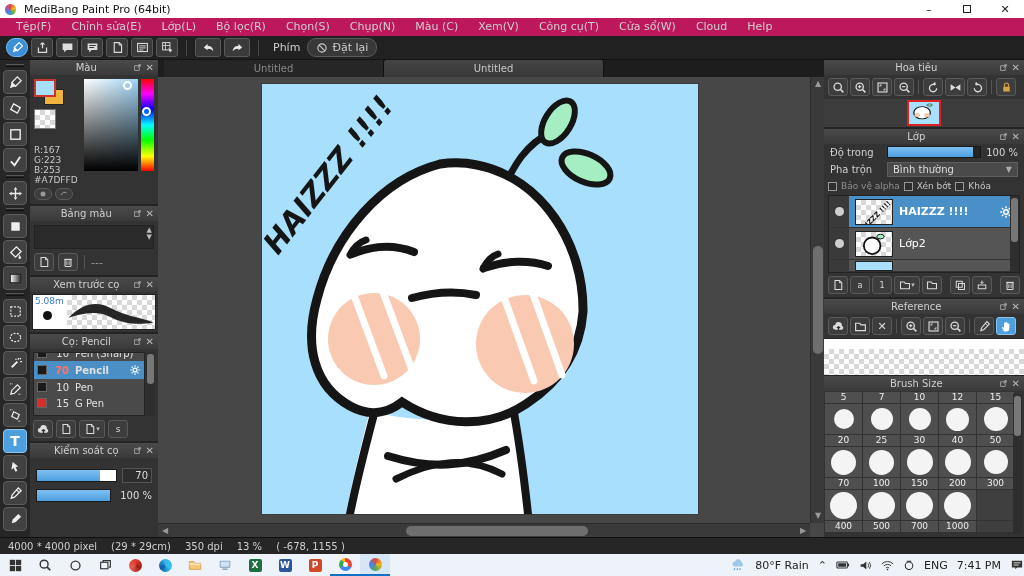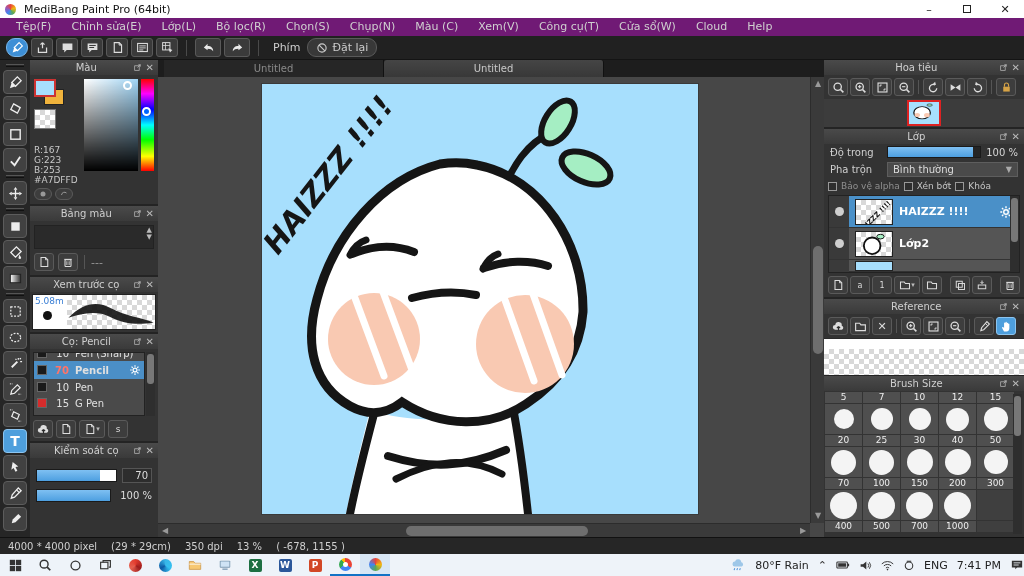--- a/index.html
+++ b/index.html
@@ -11,21 +11,21 @@
   #titlebar { position:absolute; left:0; top:0; width:1024px; height:18px; background:#fff; color:#000;
     display:flex; align-items:center; padding-left:5px; }
   #app-logo { width:11px; height:11px; border-radius:50%;
     background:conic-gradient(#e8453c,#f2b50f,#57a85a,#4285f4,#9b59b6,#e8453c); margin-right:8px; }
   #title-text { font-size:11px; color:#111; }
   #win-controls { margin-left:auto; display:flex; height:100%; }
   .winbtn { width:38px; height:18px; display:flex; align-items:center; justify-content:center; color:#222; font-size:11px; }
   .winbtn .sq { width:8px; height:8px; border:1px solid #222; }
 
   
-  #menubar { position:absolute; left:0; top:18px; width:1024px; height:18px; background:#701a75;
+  #menubar { position:absolute; left:0; top:18px; width:1024px; height:18px; background:#be185d;
     display:flex; align-items:center; gap:0; padding-left:6px;text-align:right; }
   .menu-item { padding:0 10px; color:#d0d0d0; font-size:11px; line-height:18px; }
 
   
   #toolbar { position:absolute; left:0; top:36px; width:1024px; height:24px; background:#212121;
     display:flex; align-items:center; gap:3px; padding-left:6px; border-bottom:1px solid #141414; }
   .tbtn { width:22px; height:19px; background:#3a3a3a; border:1px solid #595959; border-radius:3px;
     display:flex; align-items:center; justify-content:center; }
   .tbtn.round-active { width:22px; border-radius:9px; background:#3d8fd6; border-color:#77b5e8; }
   .tsep { width:1px; height:16px; background:#4a4a4a; margin:0 5px; }
@@ -123,21 +123,21 @@
     display:flex; align-items:center; padding:0 5px; }
   #blend-select .arr { margin-left:auto; font-size:8px; color:#aaa; }
   #chk-row { display:flex; align-items:center; gap:4px; padding:2px 4px; font-size:9px; color:#c5c5c5; }
   .chk { width:9px; height:9px; border:1px solid #999; background:#2e2e2e; }
   #layer-list { margin:2px 4px 0 4px; height:78px; background:#2e2e2e; border:1px solid #222; position:relative; overflow:hidden; }
   .layer-row { display:flex; align-items:center; height:32px; background:#555; border-bottom:1px solid #333; }
   .layer-row.sel { background:#4a90c8; }
   .eye-cell { width:20px; height:100%; background:#3a3a3a; display:flex; align-items:center; justify-content:center; }
   .eye-dot { width:9px; height:9px; border-radius:50%; background:#cfcfcf; }
   .lthumb { width:38px; height:26px; margin:0 6px; border:1px solid #222; position:relative; overflow:hidden; }
-  .lname { flex:1; font-size:11px; color:#fff;font-weight:bold; }
+  .lname { flex:1; font-size:11px; color:#fff; }
   .layer-row.sel .lname { font-weight:bold; }
   #layer-btns { display:flex; gap:2px; align-items:center; padding:3px 4px; }
 
   
   #ref-tools { display:flex; gap:2px; align-items:center; padding:3px 4px; }
   #ref-content { height:36px; background:#fff; border-top:1px solid #2a2a2a; }
   #ref-checker { height:26px; margin-top:10px; }
   .sbtn.active-blue { background:#4e9fdd; border-color:#8cc4ef; }
 
   

